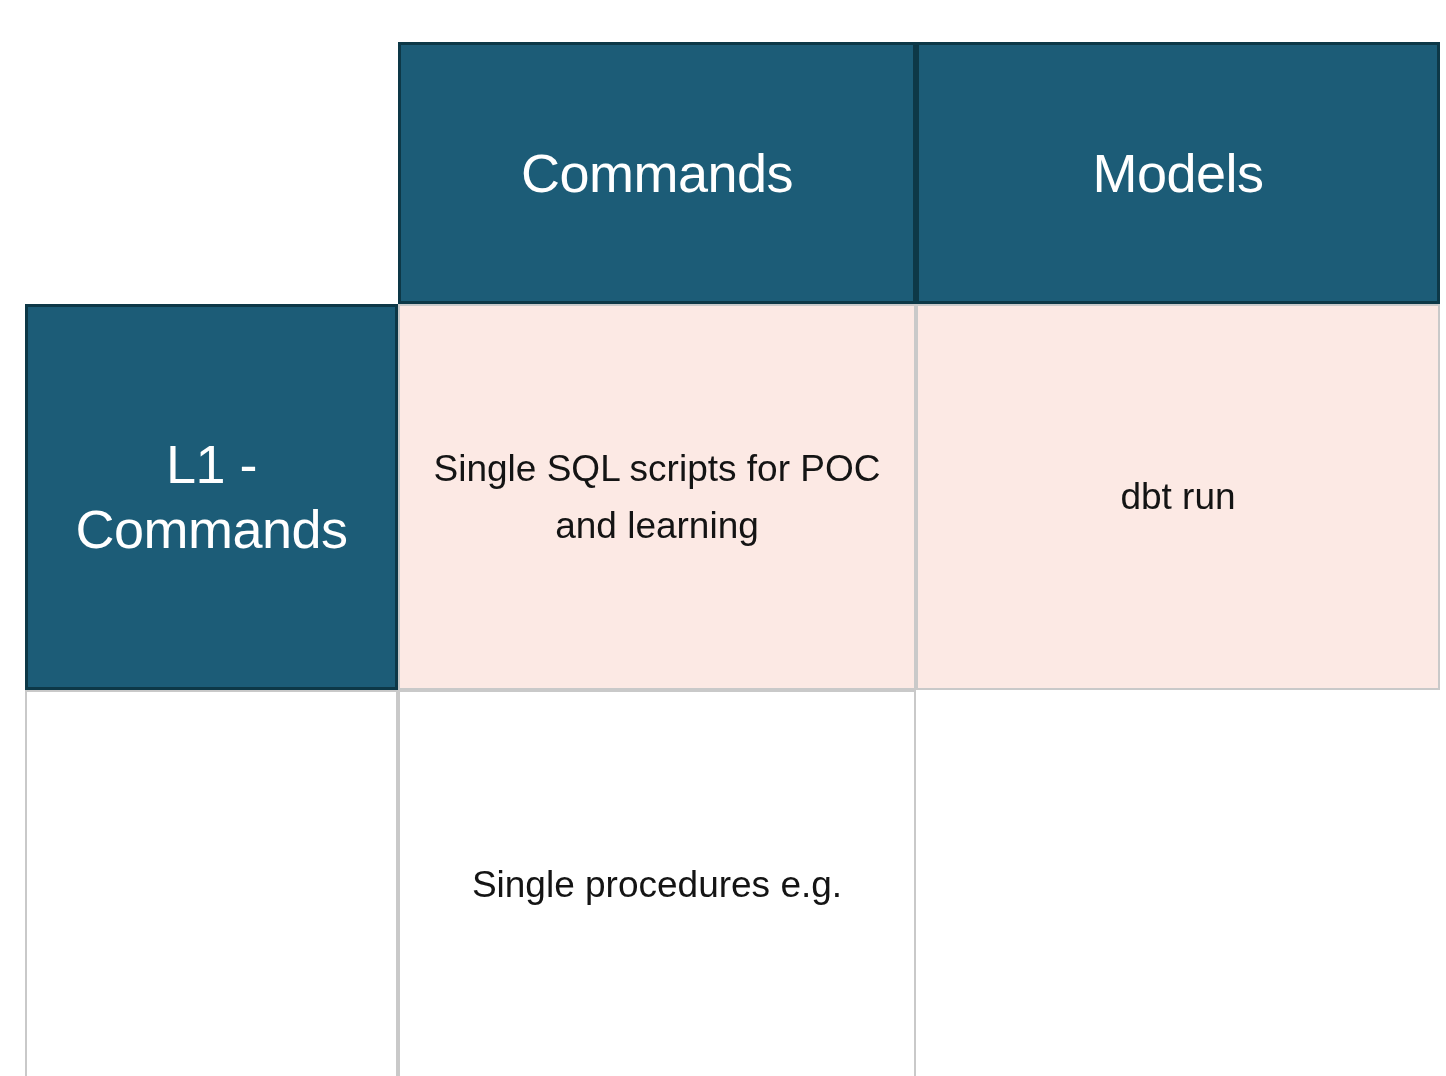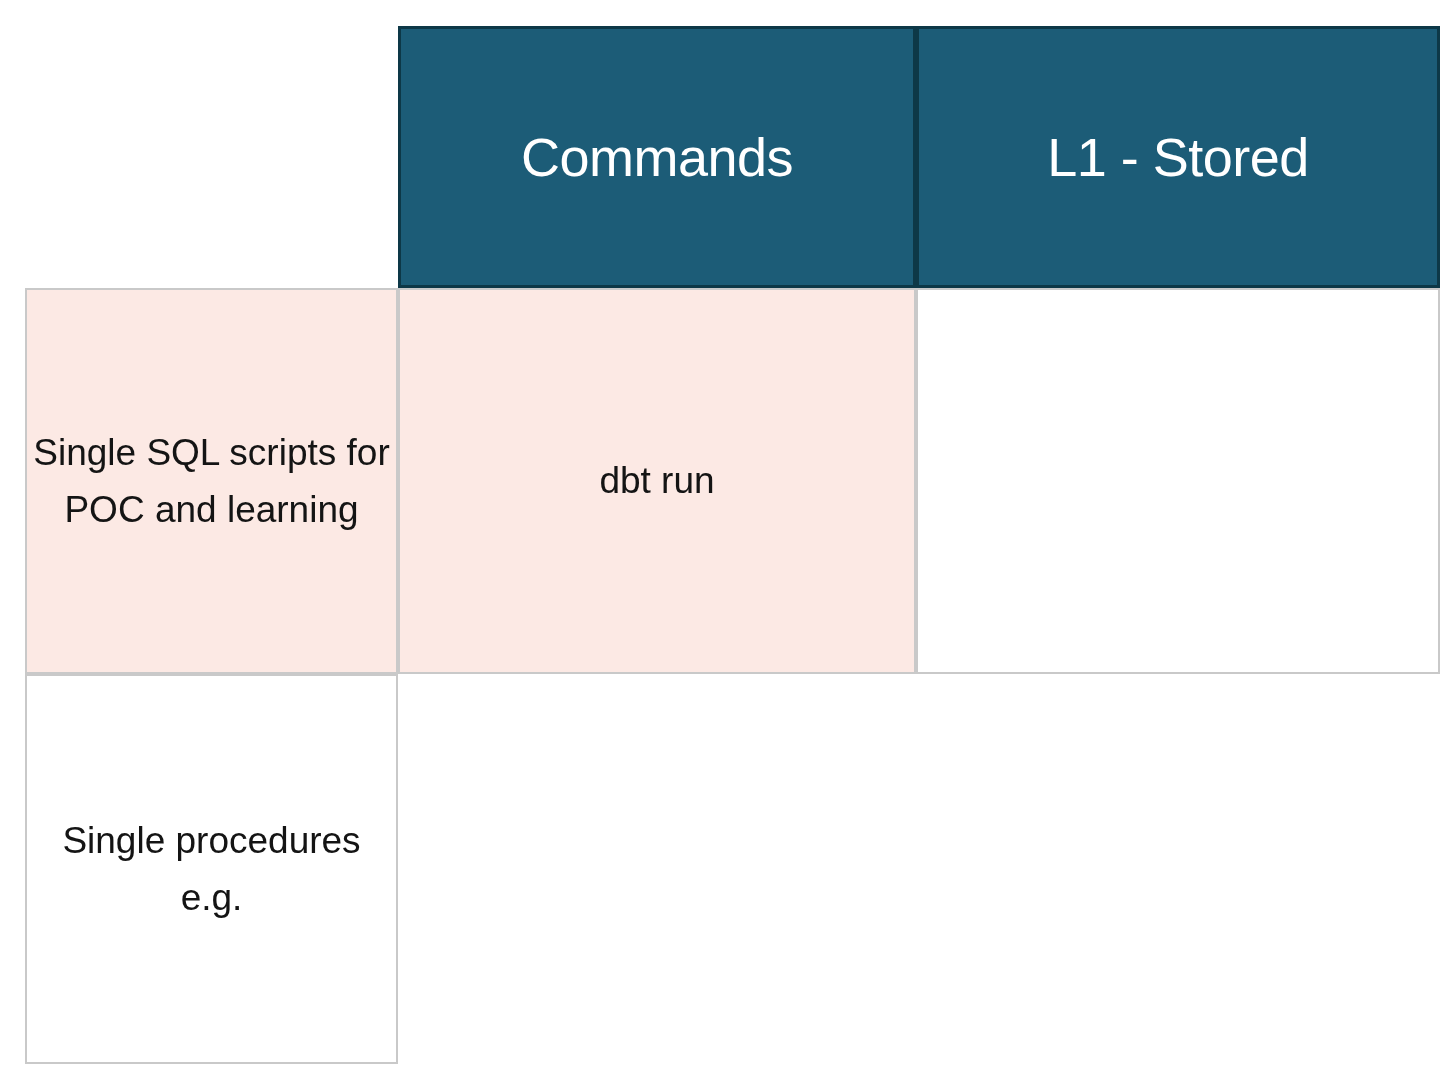--- a/index.html
+++ b/index.html
@@ -8,21 +8,21 @@
     --highlight-bg:#fce9e4;
     --cell-border:#c9c9c9;
     --header-text:#ffffff;
     --body-text:#141414;
   }
   *{margin:0;padding:0;box-sizing:border-box;}
   html,body{width:1446px;height:1076px;background:#ffffff;overflow:hidden;
     font-family:"Liberation Sans","DejaVu Sans",sans-serif;}
   .canvas{position:relative;width:1446px;height:1076px;background:#ffffff;}
   .grid{
-    position:absolute;left:25px;top:26px;width:1415px;height:740px;
+    position:absolute;left:25px;top:42px;width:1415px;height:740px;
     display:grid;
     grid-template-columns:373px 518px 524px;
     grid-template-rows:262px 386px 390px;
   }
   .cell{display:flex;align-items:center;justify-content:center;text-align:center;}
   .corner{background:transparent;border:none;}
   .th{
     background:var(--header-bg);
     border:3px solid var(--header-border);
     color:var(--header-text);
@@ -45,23 +45,26 @@
 
 <div class="canvas">
   <div class="grid">
 
     <div class="cell corner"></div>
 
     <div class="cell th">
       <span>Commands</span>
     </div>
 
+    <div class="cell th">
+      <span>Models</span>
+    </div>
 
     <div class="cell th">
-      <span>L1 - Stored</span>
+      <span>L1 - Commands</span>
     </div>
 
     <div class="cell td pink">
       <span>Single SQL scripts for POC and learning</span>
     </div>
 
     <div class="cell td pink">
       <span>dbt run</span>
     </div>
 

